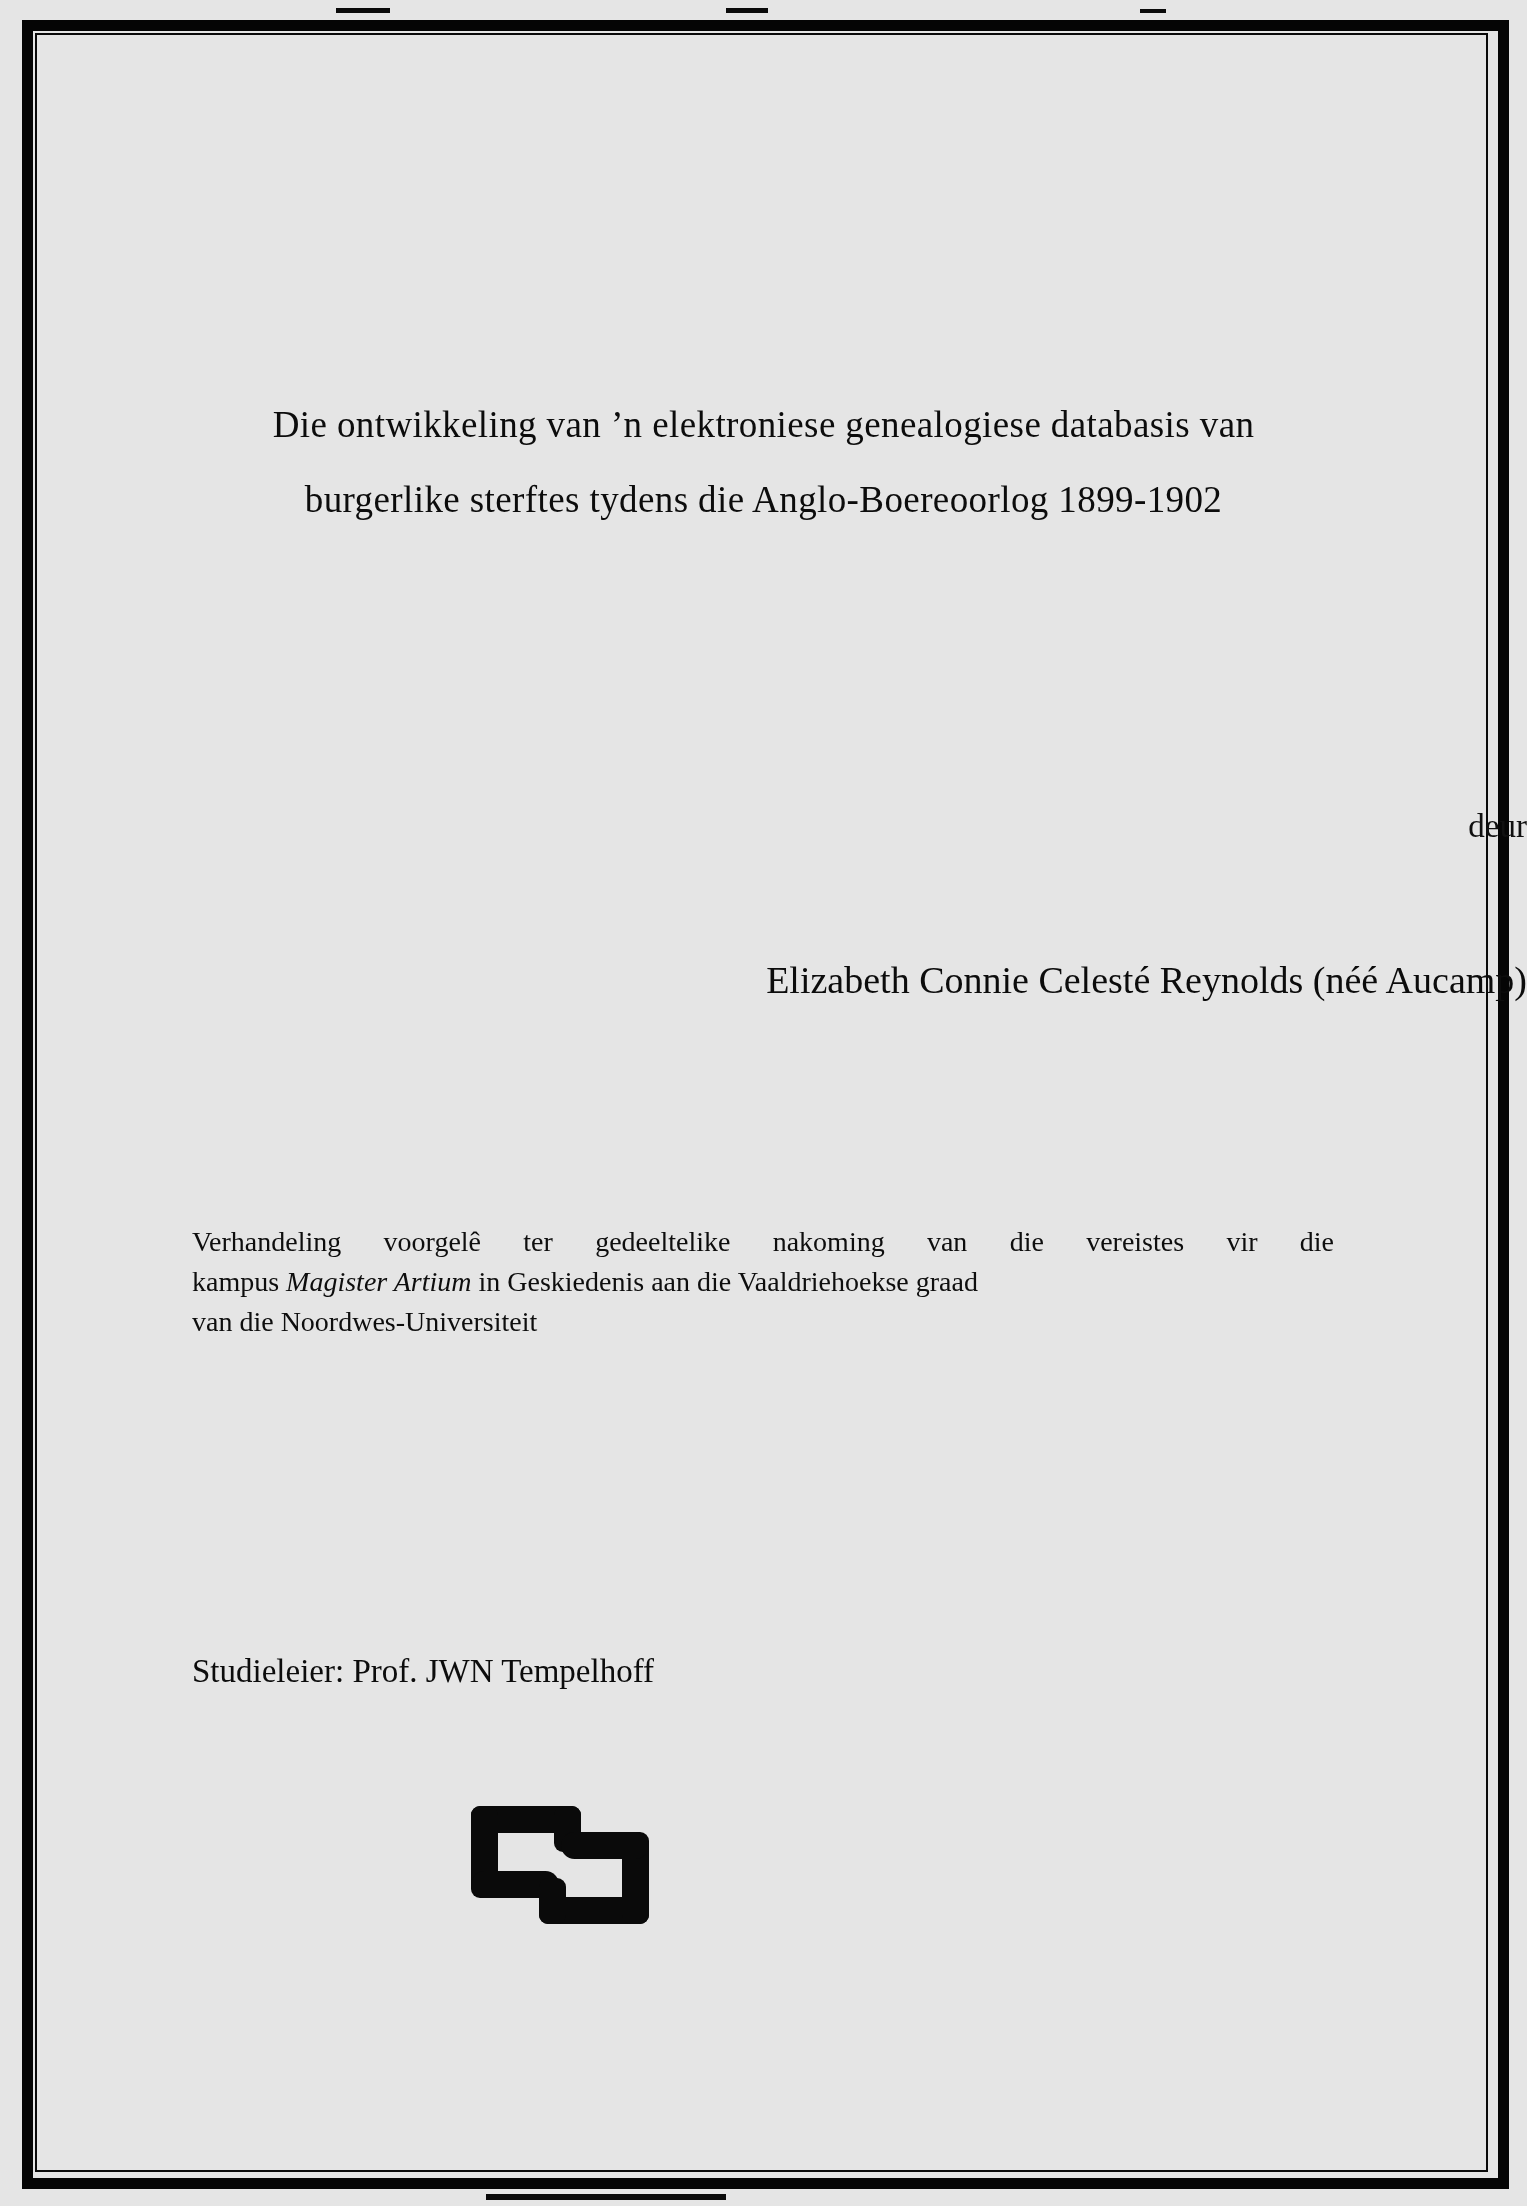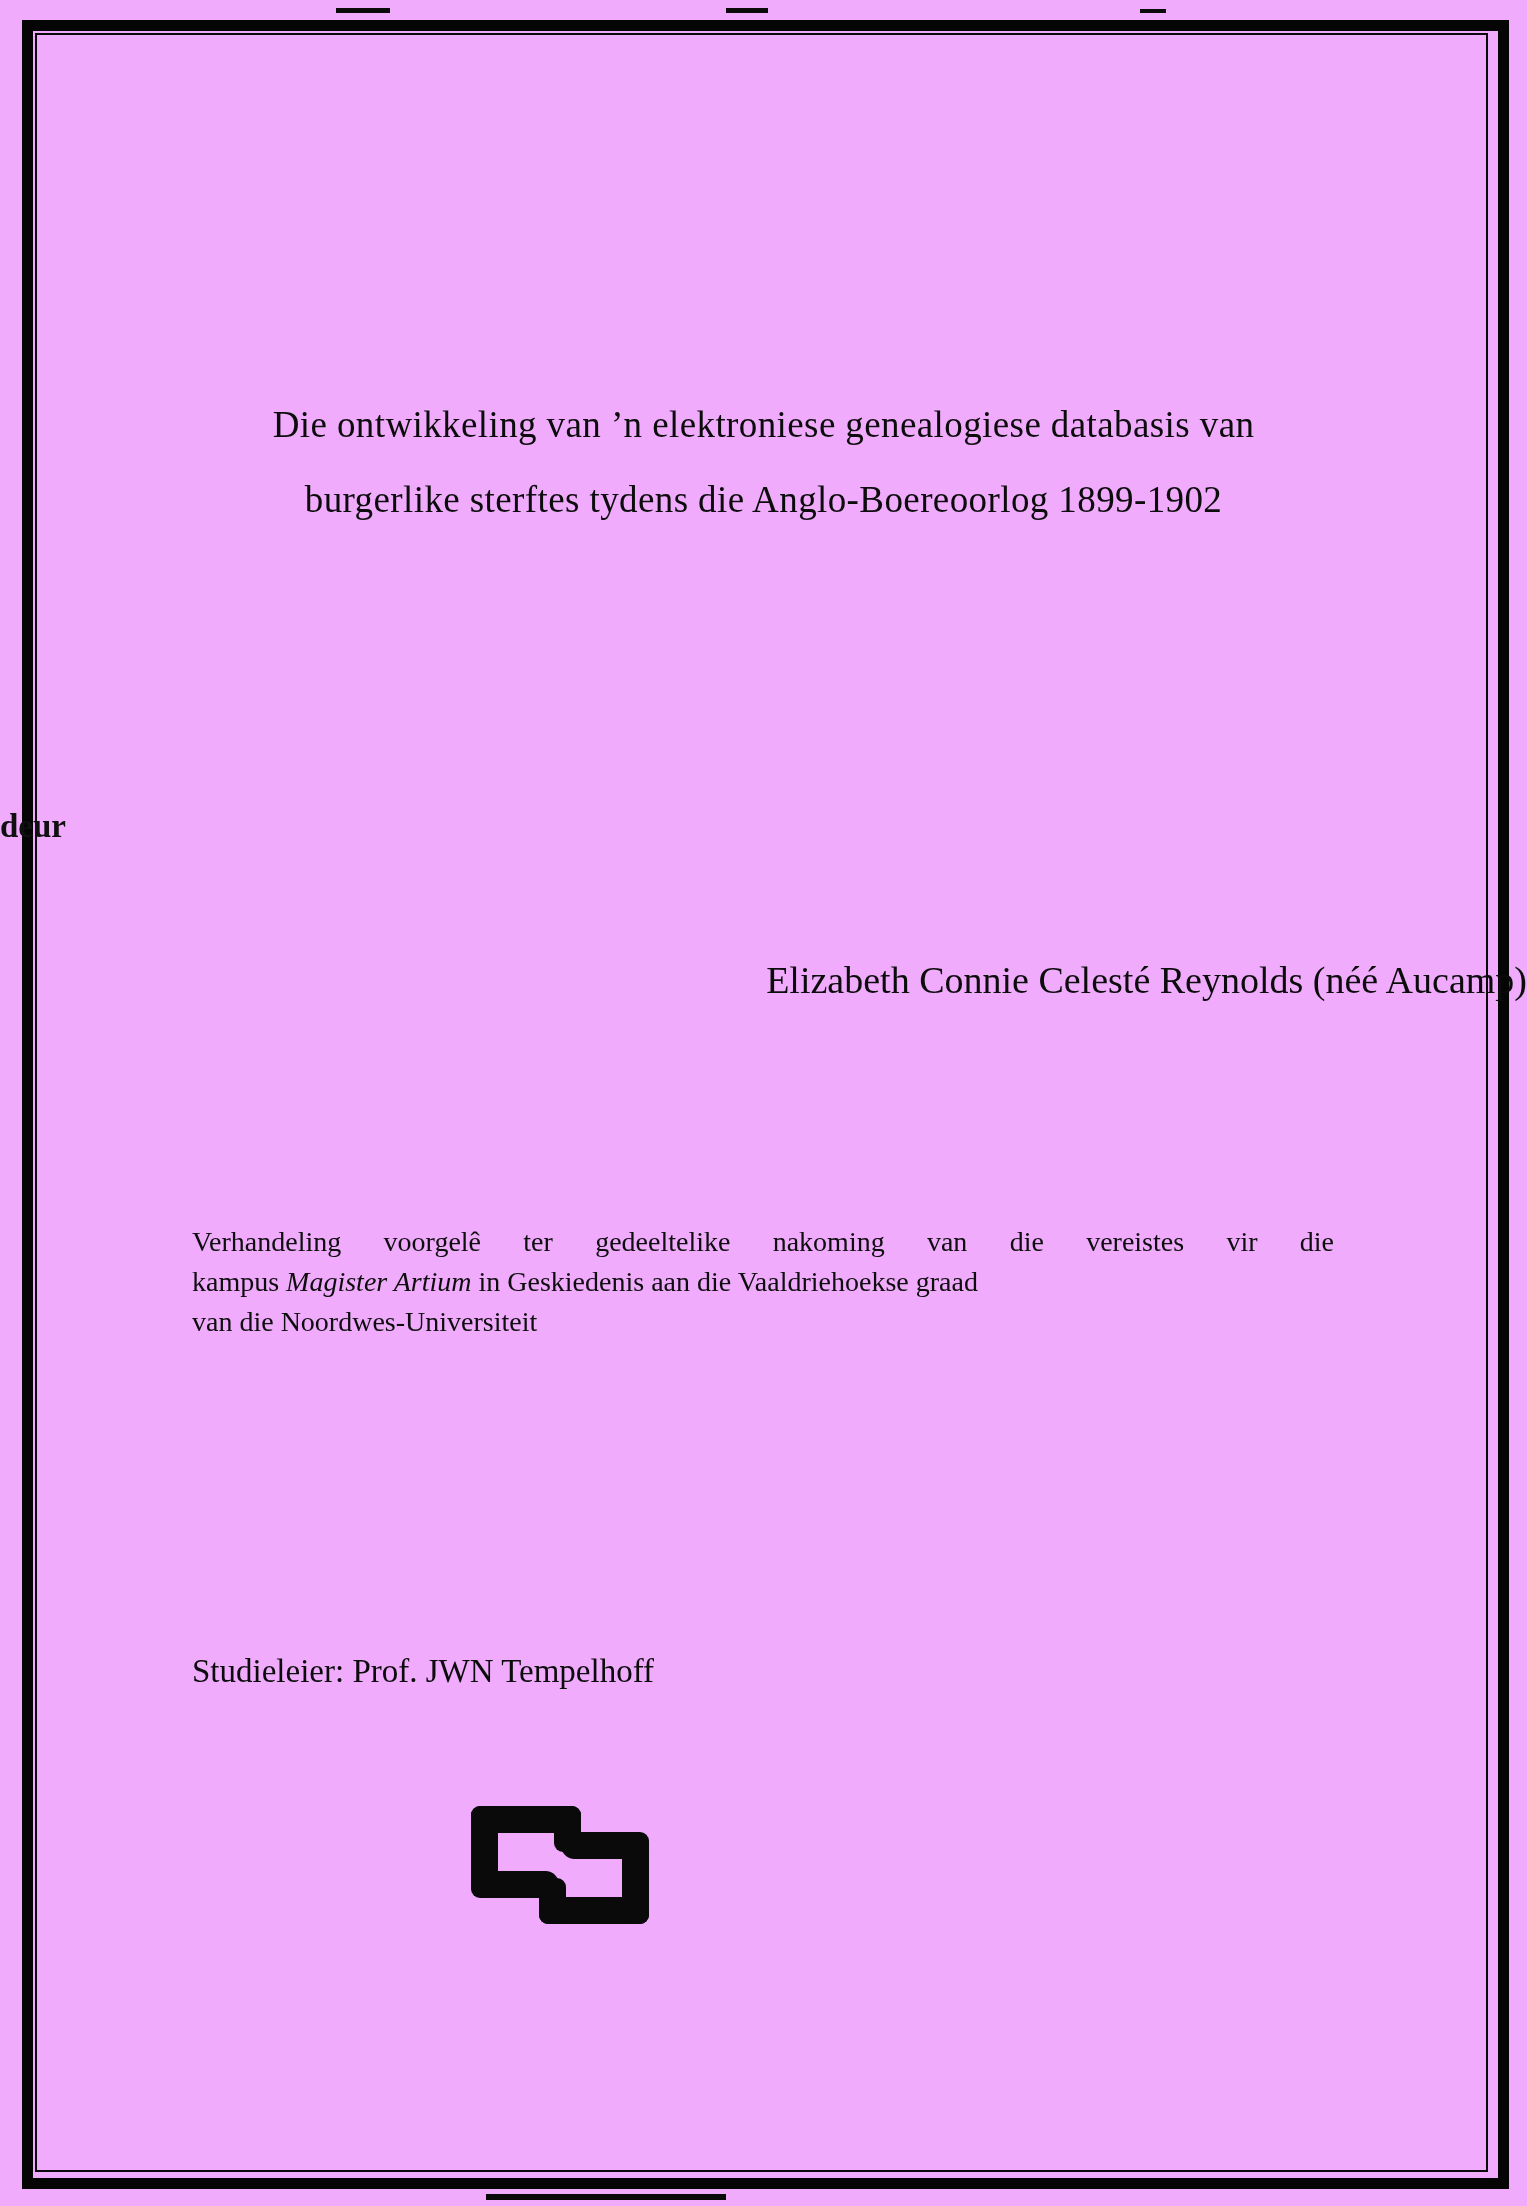--- a/index.html
+++ b/index.html
@@ -4,21 +4,21 @@
 <style>
   * { margin: 0; padding: 0; box-sizing: border-box; }
   html, body { background: #ffffff; }
   body {
     width: 1527px; height: 2206px;
     position: relative;
     font-family: "Liberation Serif", serif;
     color: var(--ink, #0d0d0d);
     overflow: hidden;
   }
-  .page { position: absolute; inset: 0; background: #f0abfc; }
+  .page { position: absolute; inset: 0; background: #e5e5e5; }
 
   
   .frame-outer {
     position: absolute; left: 22px; top: 20px;
     width: 1487px; height: 2169px;
     border: 11px solid #050505;
   }
   .frame-inner {
     position: absolute; left: 35px; top: 33px;
     width: 1453px; height: 2139px;
@@ -34,24 +34,23 @@
   .title-block {
     position: absolute; left: 0; right: 0; top: 387px;
     text-align: center;
     font-size: 37px; line-height: 75px;
     letter-spacing: 0.4px;
     color: #0c0c0c;
   }
 
   .byline {
     position: absolute; left: 0; right: 0; top: 806px;
-    text-align: left;
+    text-align: right;
     font-size: 33px; line-height: 40px;
     color: #101010;
-    font-weight: bold;
   }
 
   .author {
     position: absolute; left: 140px; right: 0; top: 957px;
     text-align: right;
     font-size: 38px; line-height: 46px;
     color: #0c0c0c;
   }
 
   .statement {

